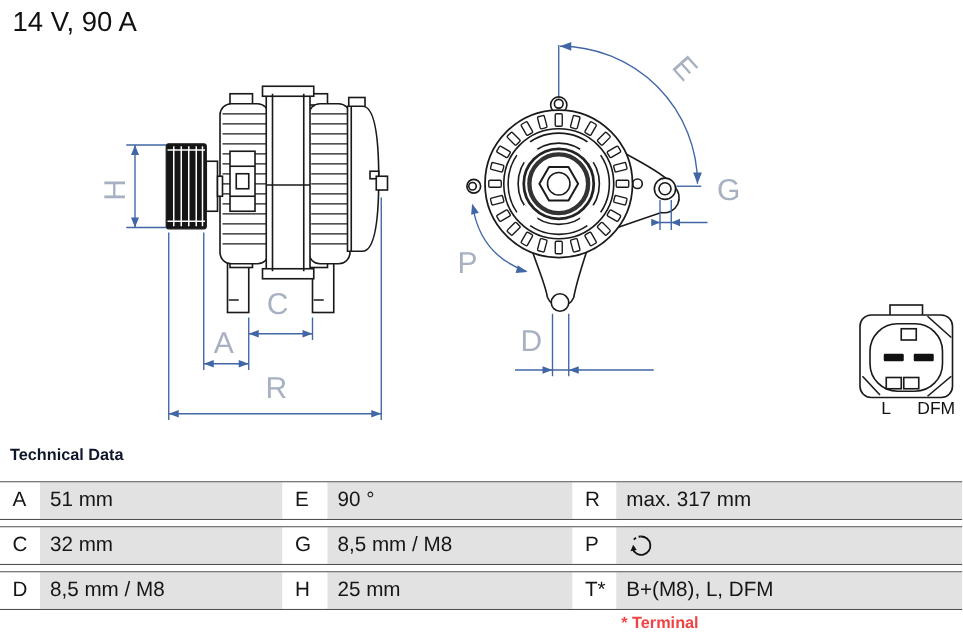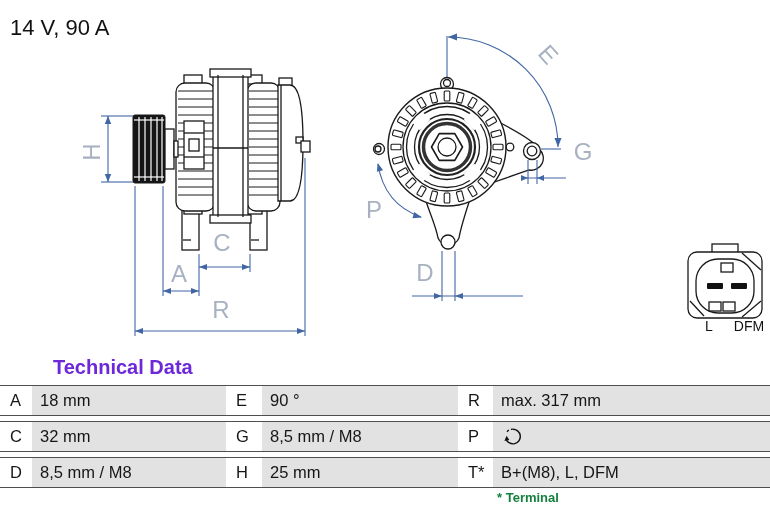--- a/index.html
+++ b/index.html
@@ -1,36 +1,36 @@
 <!DOCTYPE html>
 <html><head>
 <meta charset="utf-8">
 <style>
   html,body{margin:0;padding:0;background:#fff;}
   .stage{position:relative;width:770px;height:511px;background:#fff;overflow:hidden;
          font-family:"Liberation Sans",sans-serif;color:#161616;}
-  .rating{position:absolute;left:10px;top:5px;font-size:22px;color:#111;margin-top:10px;}
+  .rating{position:absolute;left:10px;top:5px;font-size:22px;color:#111;}
   svg.diagram{position:absolute;left:0;top:0;}
   .art{stroke:#1a1a1a;stroke-width:1.3;fill:none;}
   .artf{stroke:#1a1a1a;stroke-width:1.3;fill:#ffffff;}
   .fin{stroke:#1a1a1a;stroke-width:1;}
   .dim{stroke:#4166a5;stroke-width:1.1;fill:none;}
   .dimarrow{fill:#4166a5;stroke:none;}
   .dimlabel{fill:#a8b1c2;font-family:"Liberation Sans",sans-serif;font-size:24px;font-weight:400;}
   .connlabel{fill:#111;font-family:"Liberation Sans",sans-serif;font-size:14px;}
-  .section-title{position:absolute;left:8px;top:356px;font-size:20px;font-weight:bold;color:#6d28d9;margin-left:45px;}
+  .section-title{position:absolute;left:8px;top:356px;font-size:13px;font-weight:bold;color:#0f172a;}
   .ttable{position:absolute;left:0;top:385px;width:770px;}
   .trow{display:flex;height:31px;box-sizing:border-box;border-top:1px solid #4f4f4f;
         border-bottom:1px solid #4f4f4f;margin-bottom:5px;font-size:16.5px;}
   .cell{display:flex;align-items:center;box-sizing:border-box;height:100%;}
   .kcell{background:#fff;padding-left:10px;}
   .vcell{background:#e2e2e2;padding-left:8px;}
   .w-k1{width:32px;}.w-v1{width:194px;}.w-k2{width:36px;}.w-v2{width:196px;text-align:right;}
   .w-k3{width:35px;}.w-v3{width:277px;}
-  .footnote{position:absolute;left:497px;top:490px;font-size:13px;font-weight:bold;color:#15803d;}
+  .footnote{position:absolute;left:497px;top:490px;font-size:13px;font-weight:bold;color:#ef4444;}
   .picon{display:block;}
 </style>
 </head>
 <body>
 
 <div class="stage">
 
   <div class="rating">14 V, 90 A</div>
 
   <svg class="diagram" width="770" height="355" viewBox="0 0 770 355">
@@ -250,21 +250,21 @@
       <text class="connlabel" x="709" y="331" text-anchor="middle">L</text>
       <text class="connlabel" x="749" y="331" text-anchor="middle">DFM</text>
     </g>
   </svg>
 
   <div class="section-title">Technical Data</div>
 
   <div class="ttable">
     <div class="trow">
       <div class="cell kcell w-k1">A</div>
-      <div class="cell vcell w-v1">18 mm</div>
+      <div class="cell vcell w-v1">51 mm</div>
       <div class="cell kcell w-k2">E</div>
       <div class="cell vcell w-v2">90 °</div>
       <div class="cell kcell w-k3">R</div>
       <div class="cell vcell w-v3">max. 317 mm</div>
     </div>
     <div class="trow">
       <div class="cell kcell w-k1">C</div>
       <div class="cell vcell w-v1">32 mm</div>
       <div class="cell kcell w-k2">G</div>
       <div class="cell vcell w-v2">8,5 mm / M8</div>

